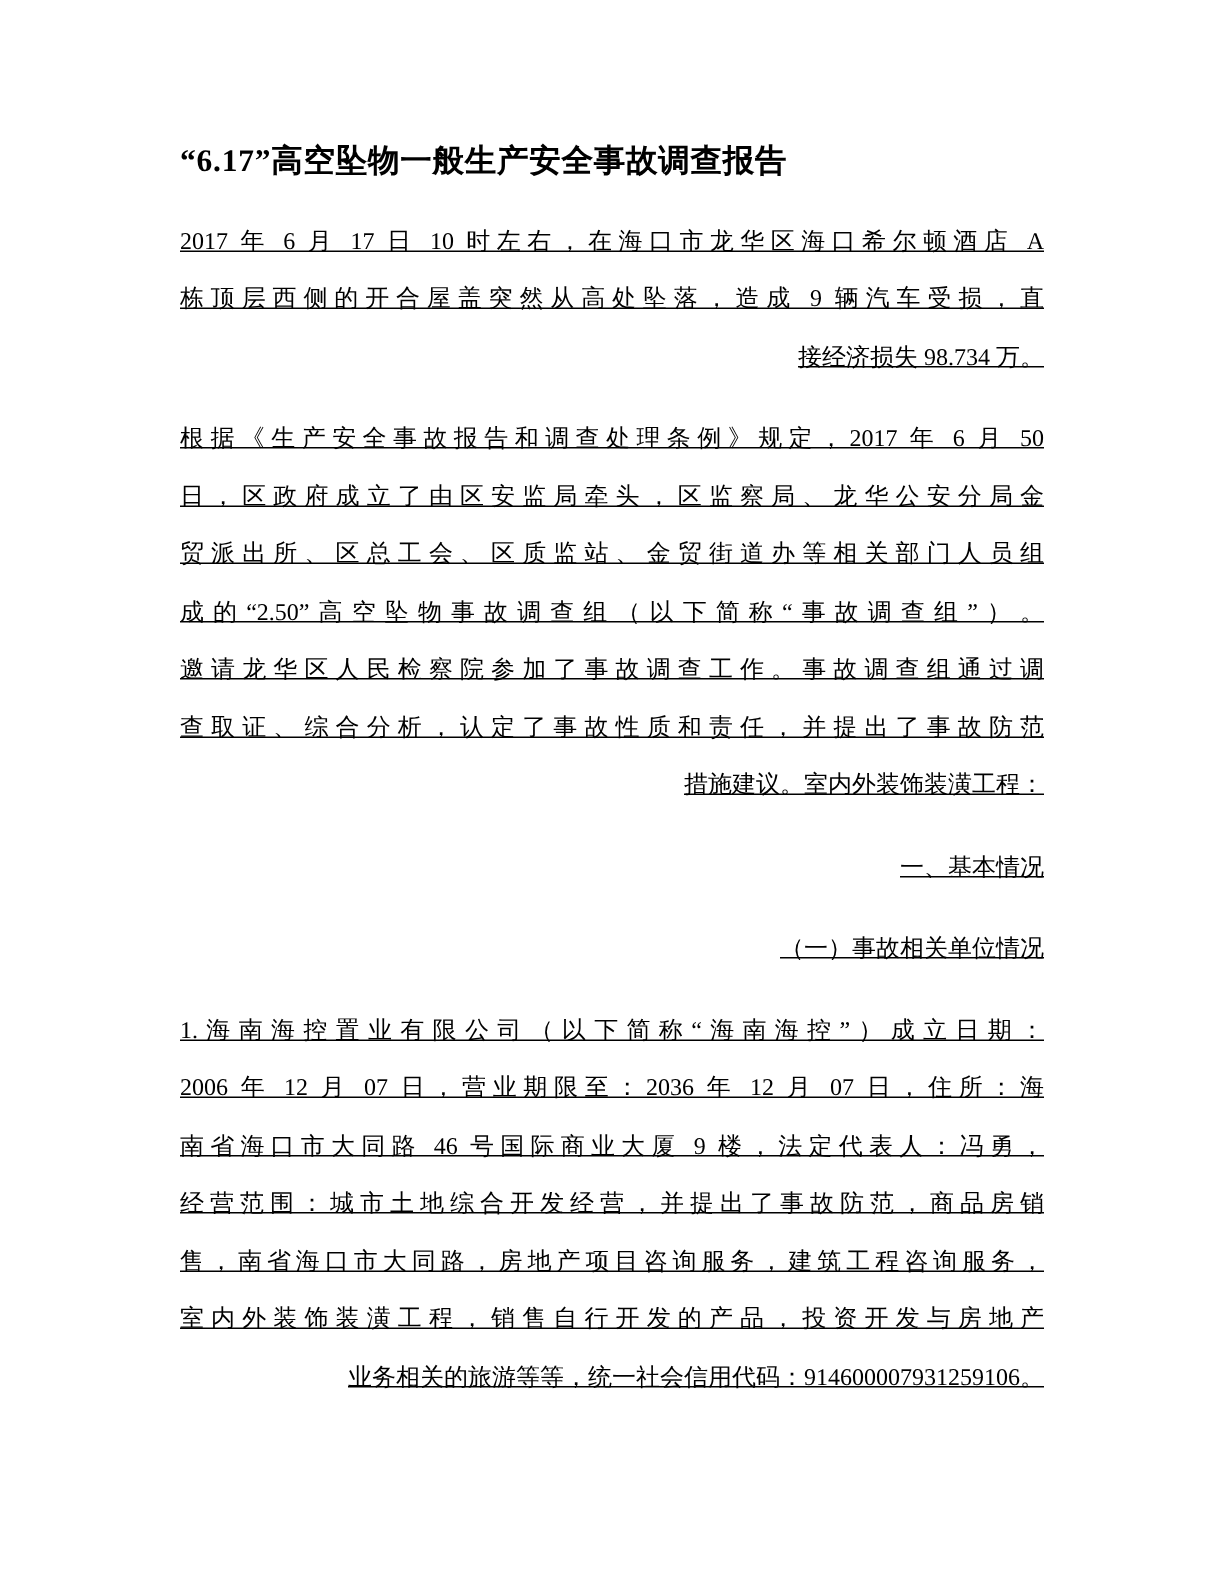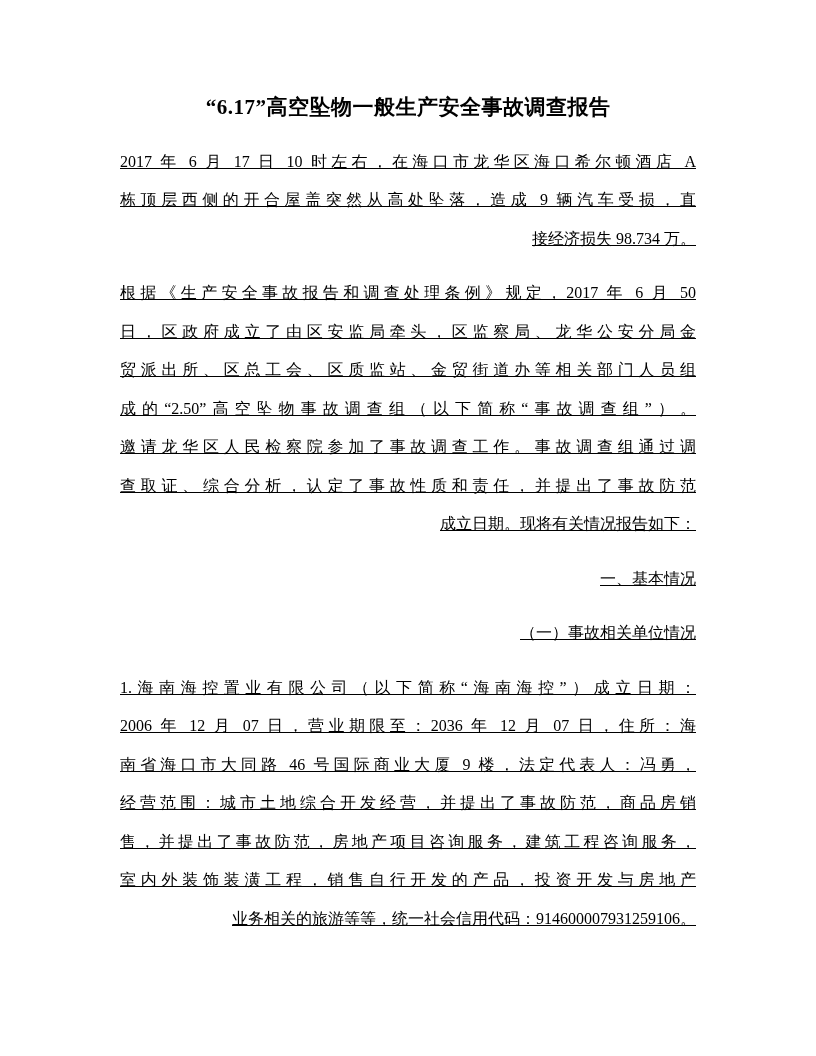--- a/index.html
+++ b/index.html
@@ -18,21 +18,20 @@
   .page-content {
     position: absolute;
     left: 120px;
     top: 88px;
     width: 576px;
   }
   .doc-title {
     margin: 0 0 16px 0;
     font-size: 21px;
     font-weight: bold;
-    text-align: center;
     line-height: 38.5px;
     letter-spacing: 0.5px;
   }
   .para {
     margin: 0 0 16px 0;
     font-size: 16px;
     text-decoration: underline;
   }
   .para:last-child {
     margin-bottom: 0;
@@ -61,34 +60,34 @@
     <div class="line">接经济损失 98.734 万。</div>
   </div>
 
   <div class="para">
     <div class="line fill">根据《生产安全事故报告和调查处理条例》规定，2017 年 6 月 50</div>
     <div class="line fill">日，区政府成立了由区安监局牵头，区监察局、龙华公安分局金</div>
     <div class="line fill">贸派出所、区总工会、区质监站、金贸街道办等相关部门人员组</div>
     <div class="line fill">成的“2.50”高空坠物事故调查组（以下简称“事故调查组”）。</div>
     <div class="line fill">邀请龙华区人民检察院参加了事故调查工作。事故调查组通过调</div>
     <div class="line fill">查取证、综合分析，认定了事故性质和责任，并提出了事故防范</div>
-    <div class="line">成立日期。现将有关情况报告如下：</div>
+    <div class="line">措施建议。室内外装饰装潢工程：</div>
   </div>
 
   <div class="para">
     <div class="line">一、基本情况</div>
   </div>
 
   <div class="para">
     <div class="line">（一）事故相关单位情况</div>
   </div>
 
   <div class="para">
     <div class="line fill">1.海南海控置业有限公司（以下简称“海南海控”）成立日期：</div>
     <div class="line fill">2006 年 12 月 07 日，营业期限至：2036 年 12 月 07 日，住所：海</div>
     <div class="line fill">南省海口市大同路 46 号国际商业大厦 9 楼，法定代表人：冯勇，</div>
     <div class="line fill">经营范围：城市土地综合开发经营，并提出了事故防范，商品房销</div>
-    <div class="line fill">售，并提出了事故防范，房地产项目咨询服务，建筑工程咨询服务，</div>
+    <div class="line fill">售，南省海口市大同路，房地产项目咨询服务，建筑工程咨询服务，</div>
     <div class="line fill">室内外装饰装潢工程，销售自行开发的产品，投资开发与房地产</div>
     <div class="line">业务相关的旅游等等，统一社会信用代码：914600007931259106。</div>
   </div>
 
 </div>
 
 </body></html>

